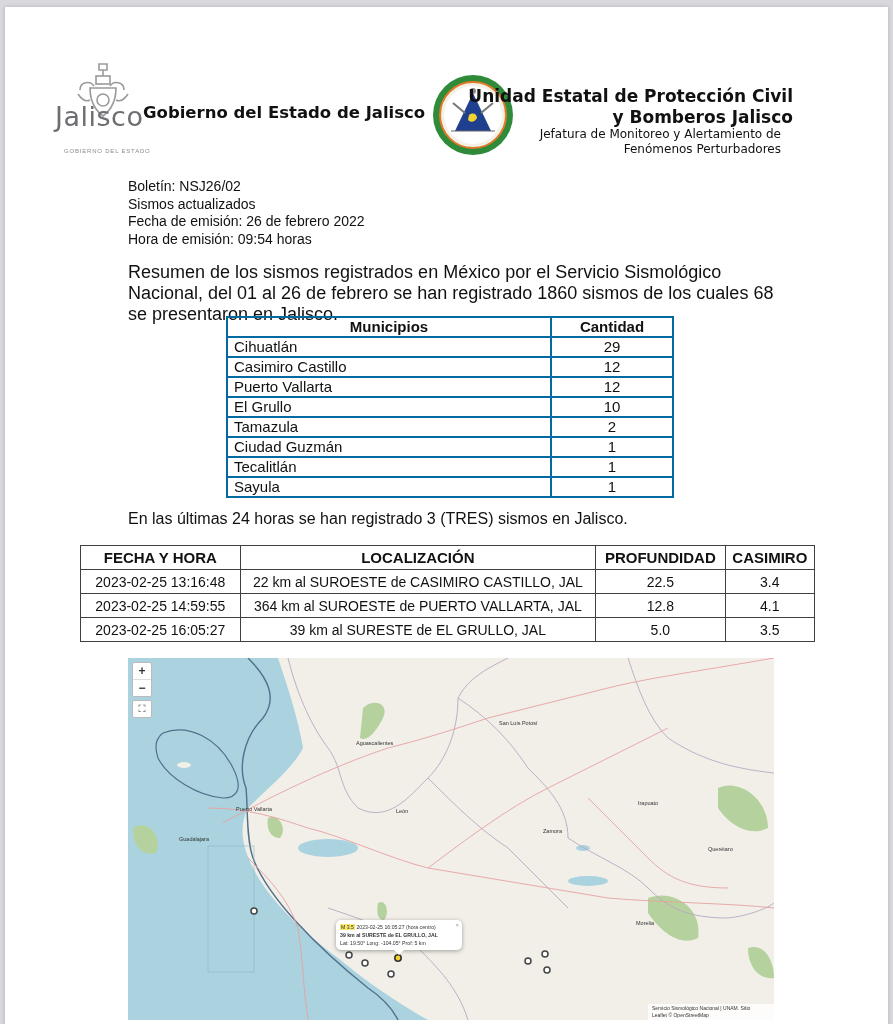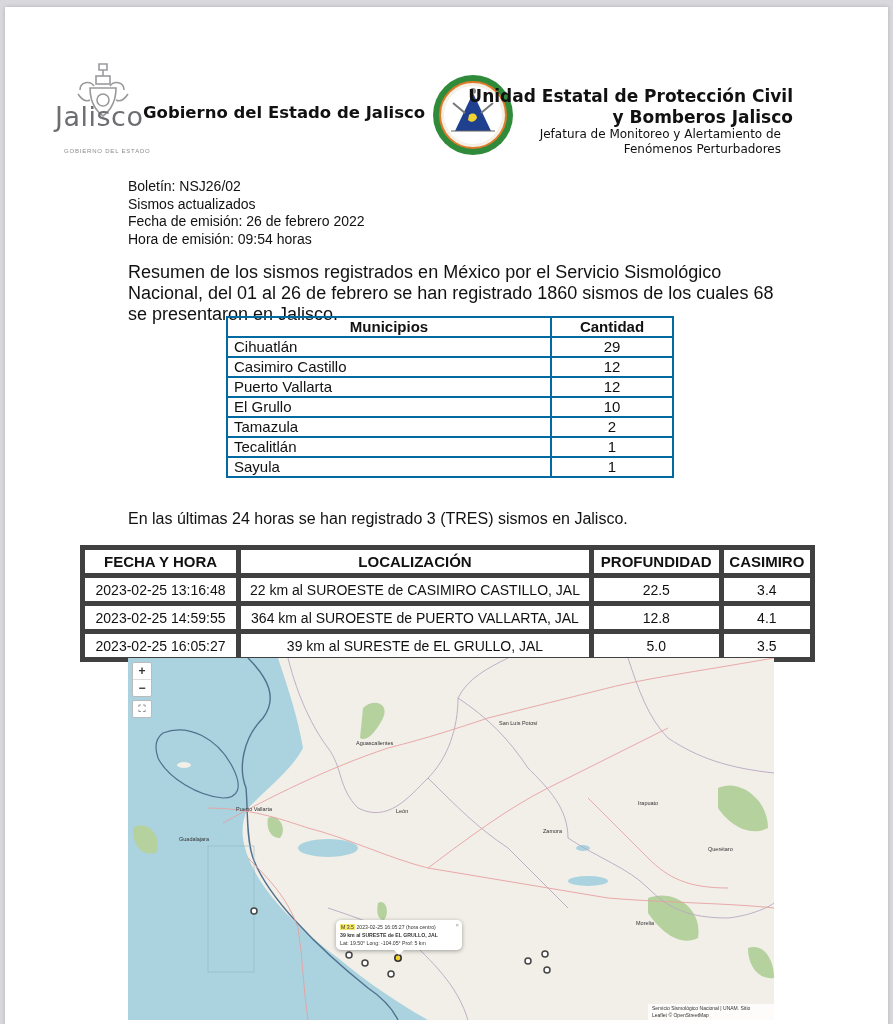--- a/index.html
+++ b/index.html
@@ -29,21 +29,21 @@
   .summary { position: absolute; left: 128px; top: 262px; width: 660px; font-size: 18px; line-height: 21px; }
   
   table { border-collapse: collapse; }
   .muni { position: absolute; left: 226px; top: 316px; width: 448px; font-size: 15px; }
   .muni td, .muni th { border: 2px solid #0369a1; padding: 0 6px; height: 18px; line-height: 18px; }
   .muni th { font-weight: bold; text-align: center; }
   .muni td.cnt { text-align: center; }
   .muni th.c1 { width: 310px; }
   .last24 { position: absolute; left: 128px; top: 510px; font-size: 16px; }
   .quakes { position: absolute; left: 80px; top: 545px; width: 735px; font-size: 14px; font-family: "Liberation Sans Narrow", "Liberation Sans", sans-serif; }
-  .quakes td, .quakes th { border: 5px solid #404040; padding: 0 4px; height: 23px; text-align: center; white-space: nowrap; }
+  .quakes td, .quakes th { border: 1px solid #404040; padding: 0 4px; height: 23px; text-align: center; white-space: nowrap; }
   .quakes th { font-weight: bold; font-size: 15px; }
   .quakes .cf { width: 150px; } .quakes .cl { width: 345px; } .quakes .cp { width: 120px; } .quakes .cm { width: 80px; }
   
   .map { position: absolute; left: 128px; top: 658px; width: 646px; height: 362px; background: #f2efe9; overflow: hidden; }
   .map svg { position: absolute; left: 0; top: 0; }
   .zoom-ctl { position: absolute; left: 4px; top: 4px; width: 18px; background: #fff; border: 1px solid #bbb; border-radius: 2px; }
   .zoom-ctl div { height: 16px; line-height: 16px; text-align: center; font-size: 12px; font-weight: bold; color: #333; cursor: pointer; }
   .zoom-ctl div + div { border-top: 1px solid #ddd; }
   .fs-ctl { position: absolute; left: 4px; top: 42px; width: 18px; height: 16px; background: #fff; border: 1px solid #bbb; border-radius: 2px; font-size: 10px; text-align: center; line-height: 16px; color: #444; }
   .popup { position: absolute; left: 208px; top: 262px; width: 126px; height: 30px; background: #fff; border-radius: 5px; box-shadow: 0 1px 4px rgba(0,0,0,0.35); font-size: 5.2px; line-height: 8px; padding: 3px 4px; color: #333; box-sizing: border-box; }
@@ -126,20 +126,24 @@
       </tr>
     <tr>
         <td>El Grullo</td>
         <td class="cnt">10</td>
       </tr>
     <tr>
         <td>Tamazula</td>
         <td class="cnt">2</td>
       </tr>
     <tr>
+        <td>Ciudad Guzmán</td>
+        <td class="cnt">1</td>
+      </tr>
+    <tr>
         <td>Tecalitlán</td>
         <td class="cnt">1</td>
       </tr>
     <tr>
         <td>Sayula</td>
         <td class="cnt">1</td>
       </tr>
   </tbody>
 </table>
 

